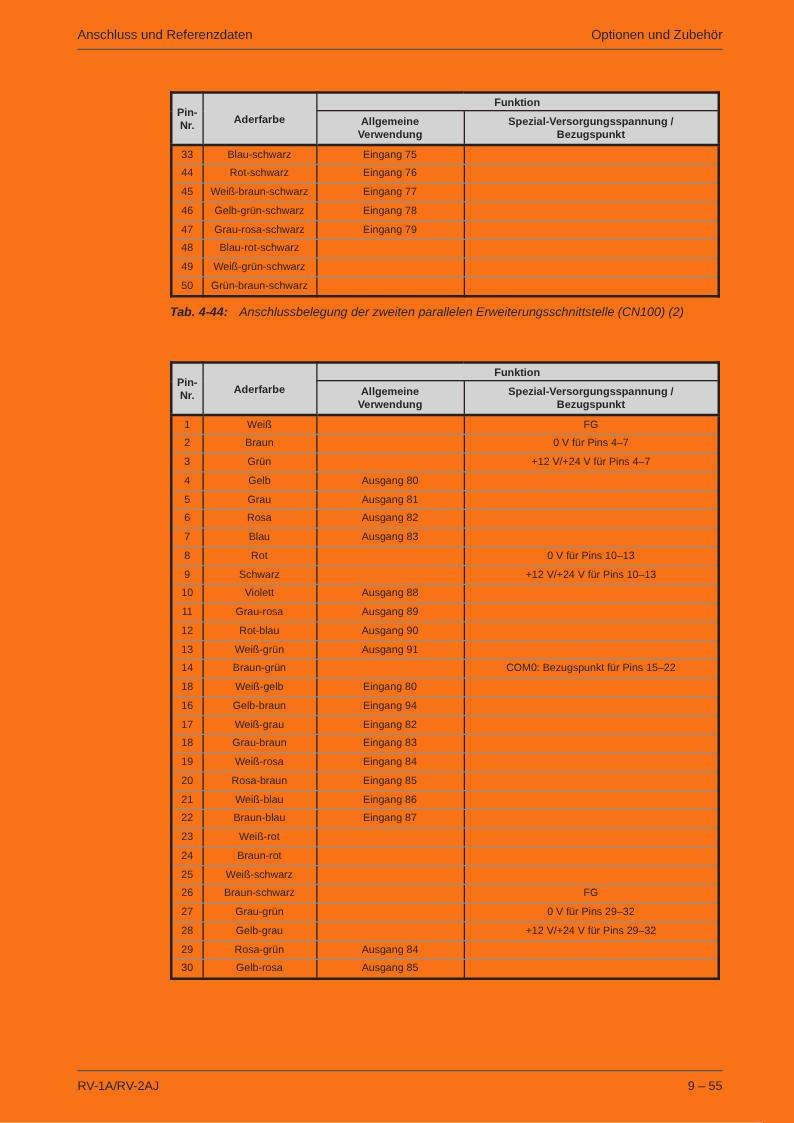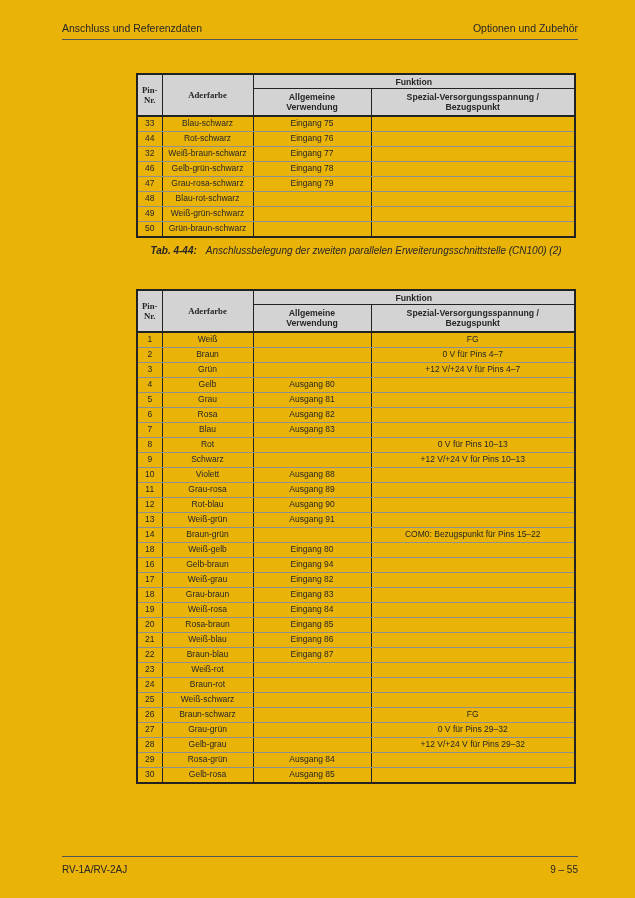--- a/index.html
+++ b/index.html
@@ -9,21 +9,21 @@
     --text:#262626;
     --rule:#555555;
   }
   html,body{margin:0;padding:0;background:#ffffff;}
   body{
     width:635px;height:898px;position:relative;overflow:hidden;
     font-family:"Liberation Sans","DejaVu Sans",sans-serif;
     color:var(--text);
     -webkit-font-smoothing:antialiased;
   }
-  .page{position:absolute;inset:0;background:#eab308;}
+  .page{position:absolute;inset:0;background:#f97316;}
 
   
   .running-header{
     position:absolute;left:62px;width:516px;top:22px;
     display:flex;justify-content:space-between;align-items:flex-end;
     font-size:10.5px;padding-bottom:5px;
     border-bottom:1px solid var(--rule);
   }
   .running-footer{
     position:absolute;left:62px;width:516px;top:856px;
@@ -50,36 +50,35 @@
   th{
     background:var(--header-bg);
     border:1px solid var(--border-dark);
     font-weight:bold;font-size:8.7px;
     vertical-align:middle;
     white-space:pre-line;padding:0 2px;
   }
   thead tr.funktion-row th{height:13px;}
   thead tr.sub-row th{height:26px;}
   thead tr.sub-row th{border-bottom:2px solid var(--border-dark);}
-  th[rowspan]{border-bottom:2px solid var(--border-dark);font-family:Liberation Serif, serif;}
+  th[rowspan]{border-bottom:2px solid var(--border-dark);}
 
   td{
     border-left:1px solid var(--border-dark);
     border-right:1px solid var(--border-dark);
     border-top:1px solid var(--border-light);
     border-bottom:1px solid var(--border-light);
     height:14px;padding:0 2px;
     text-align:center;vertical-align:middle;
     white-space:nowrap;overflow:hidden;
   }
 
   .caption{
     margin-top:7px;font-size:10px;font-style:italic;
     white-space:nowrap;
-    text-align:center;
   }
   .cap-label{font-weight:bold;margin-right:9px;}
 </style>
 </head>
 <body>
 
 <div class="page">
 
   <div class="running-header">
     <span>Anschluss und Referenzdaten</span>
@@ -115,21 +114,21 @@
             <td>Eingang 75</td>
             <td></td>
           </tr>
           <tr>
             <td>44</td>
             <td>Rot-schwarz</td>
             <td>Eingang 76</td>
             <td></td>
           </tr>
           <tr>
-            <td>32</td>
+            <td>45</td>
             <td>Weiß-braun-schwarz</td>
             <td>Eingang 77</td>
             <td></td>
           </tr>
           <tr>
             <td>46</td>
             <td>Gelb-grün-schwarz</td>
             <td>Eingang 78</td>
             <td></td>
           </tr>

